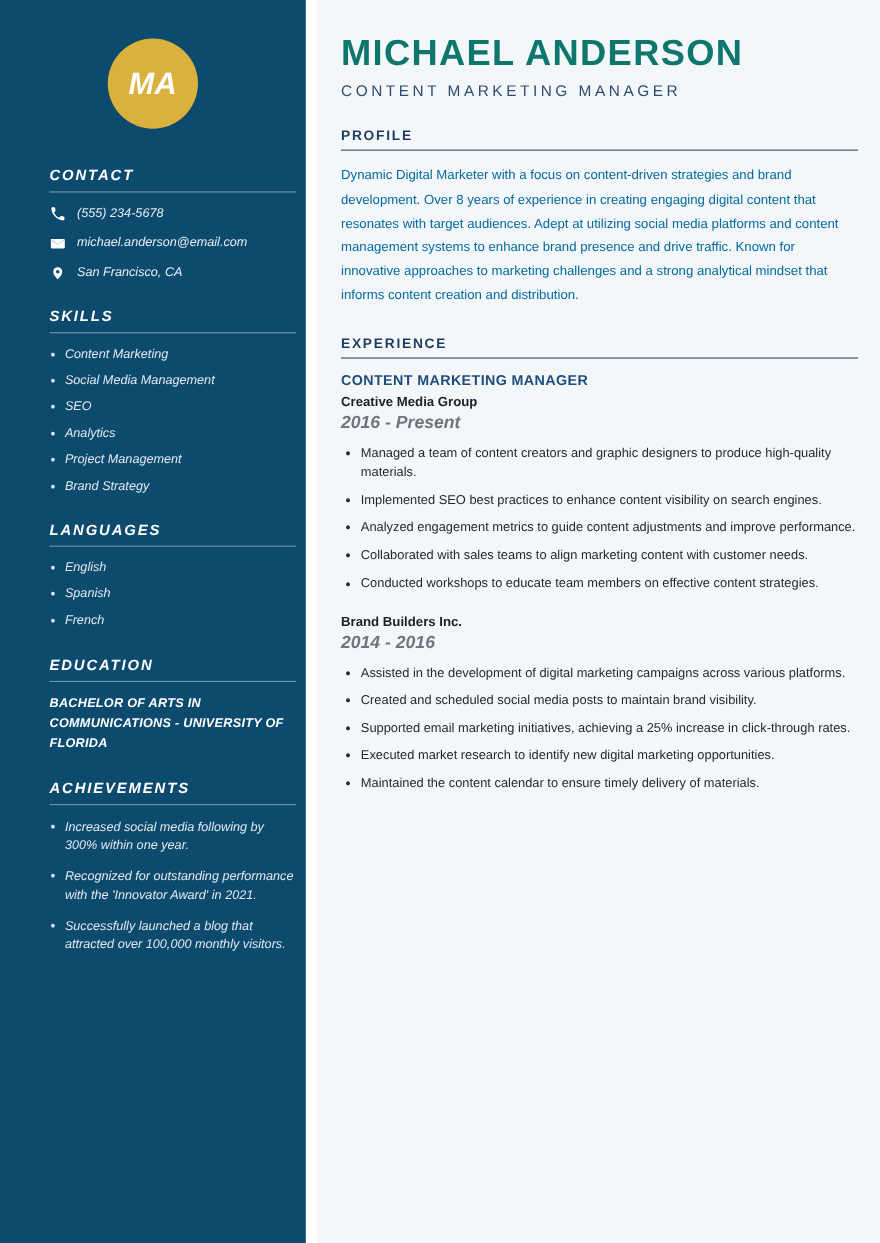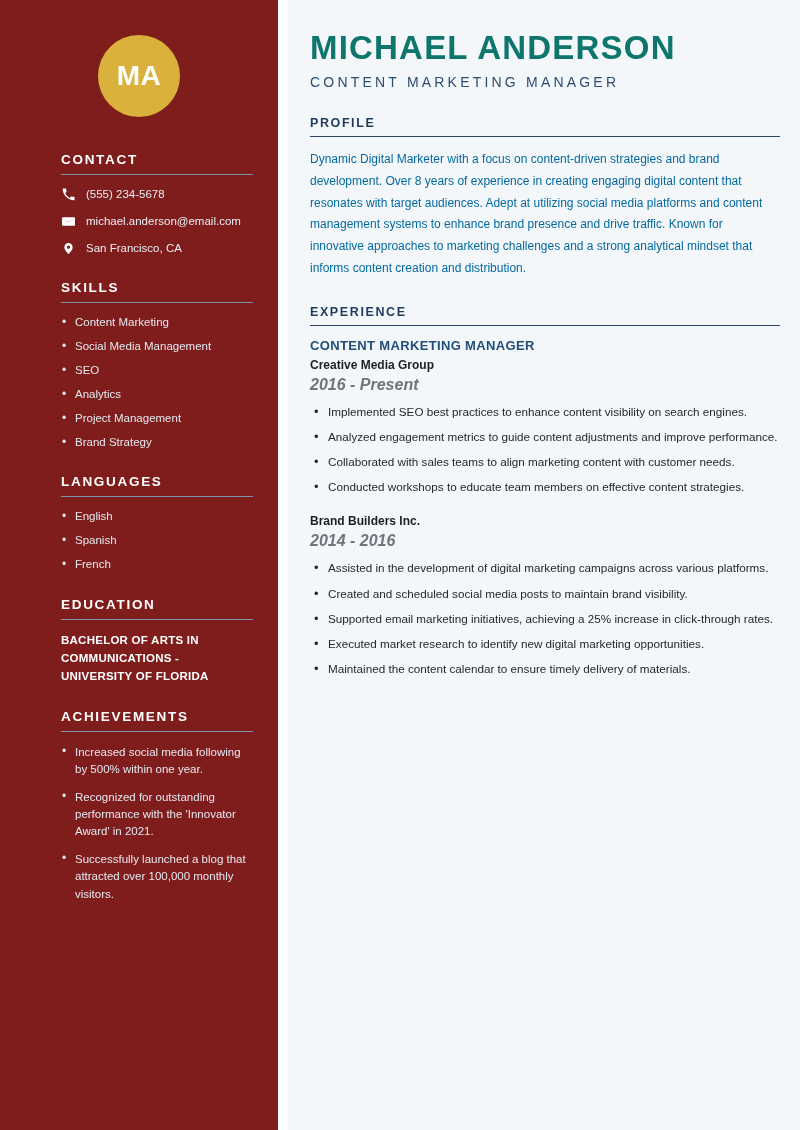--- a/index.html
+++ b/index.html
@@ -21,24 +21,25 @@
     height: 1130px;
     display: flex;
     background: #ffffff;
     overflow: hidden;
   }
 
   
   .sidebar {
     width: 278px;
     min-width: 278px;
-    background: #7f1d1d;
+    background: #0c4a6e;
     color: #ffffff;
-    padding: 0 25px;
-    position: relative;
+    padding: 0 9px;
+    position: relative;
+    font-style: italic;
   }
 
   .avatar-wrap {
     display: flex;
     justify-content: center;
     padding-top: 35px;
     padding-bottom: 35px;
   }
 
   .avatar {
@@ -298,21 +299,21 @@
     <section class="side-section">
       <div class="side-heading">EDUCATION</div>
       <div class="side-rule"></div>
       <div class="edu-entry">BACHELOR OF ARTS IN COMMUNICATIONS - UNIVERSITY OF FLORIDA</div>
     </section>
 
     <section class="side-section">
       <div class="side-heading">ACHIEVEMENTS</div>
       <div class="side-rule"></div>
       <ul class="ach-list">
-        <li>Increased social media following by 500% within one year.</li>
+        <li>Increased social media following by 300% within one year.</li>
         <li>Recognized for outstanding performance with the 'Innovator Award' in 2021.</li>
         <li>Successfully launched a blog that attracted over 100,000 monthly visitors.</li>
       </ul>
     </section>
 
   </aside>
 
   <div class="gutter"></div>
 
   <main class="main">
@@ -328,20 +329,21 @@
 
     <section>
       <div class="main-heading">EXPERIENCE</div>
       <div class="main-rule"></div>
 
       <div class="job">
         <div class="job-title">CONTENT MARKETING MANAGER</div>
         <div class="job-company">Creative Media Group</div>
         <div class="job-dates">2016 - Present</div>
         <ul class="job-bullets">
+          <li>Managed a team of content creators and graphic designers to produce high-quality materials.</li>
           <li>Implemented SEO best practices to enhance content visibility on search engines.</li>
           <li>Analyzed engagement metrics to guide content adjustments and improve performance.</li>
           <li>Collaborated with sales teams to align marketing content with customer needs.</li>
           <li>Conducted workshops to educate team members on effective content strategies.</li>
         </ul>
       </div>
 
       <div class="job">
         <div class="job-company">Brand Builders Inc.</div>
         <div class="job-dates">2014 - 2016</div>

